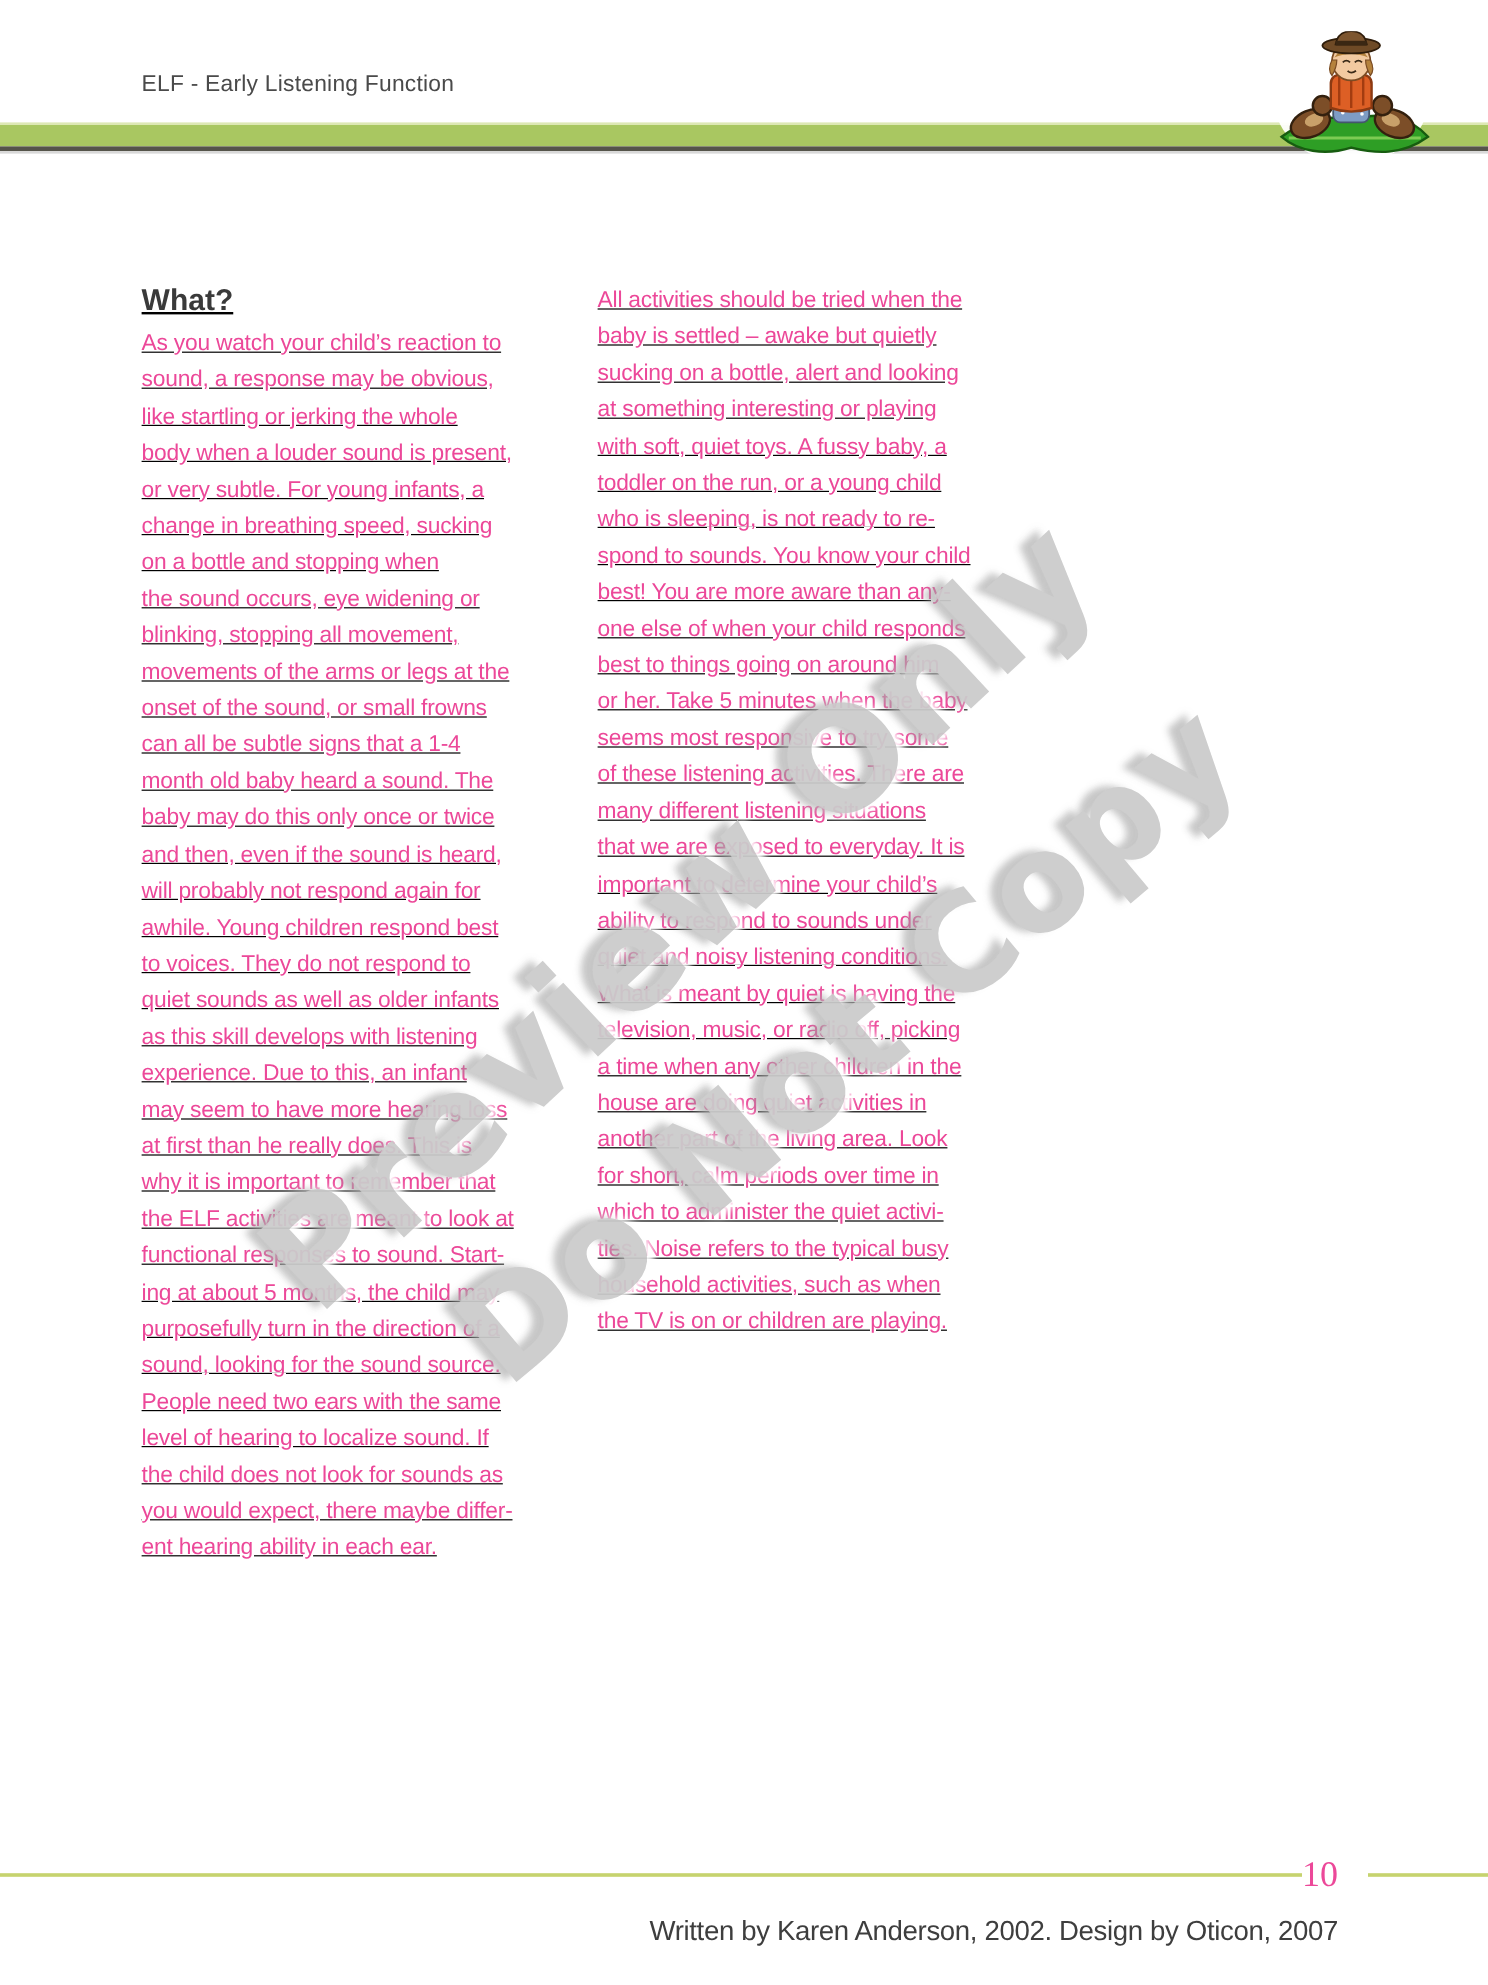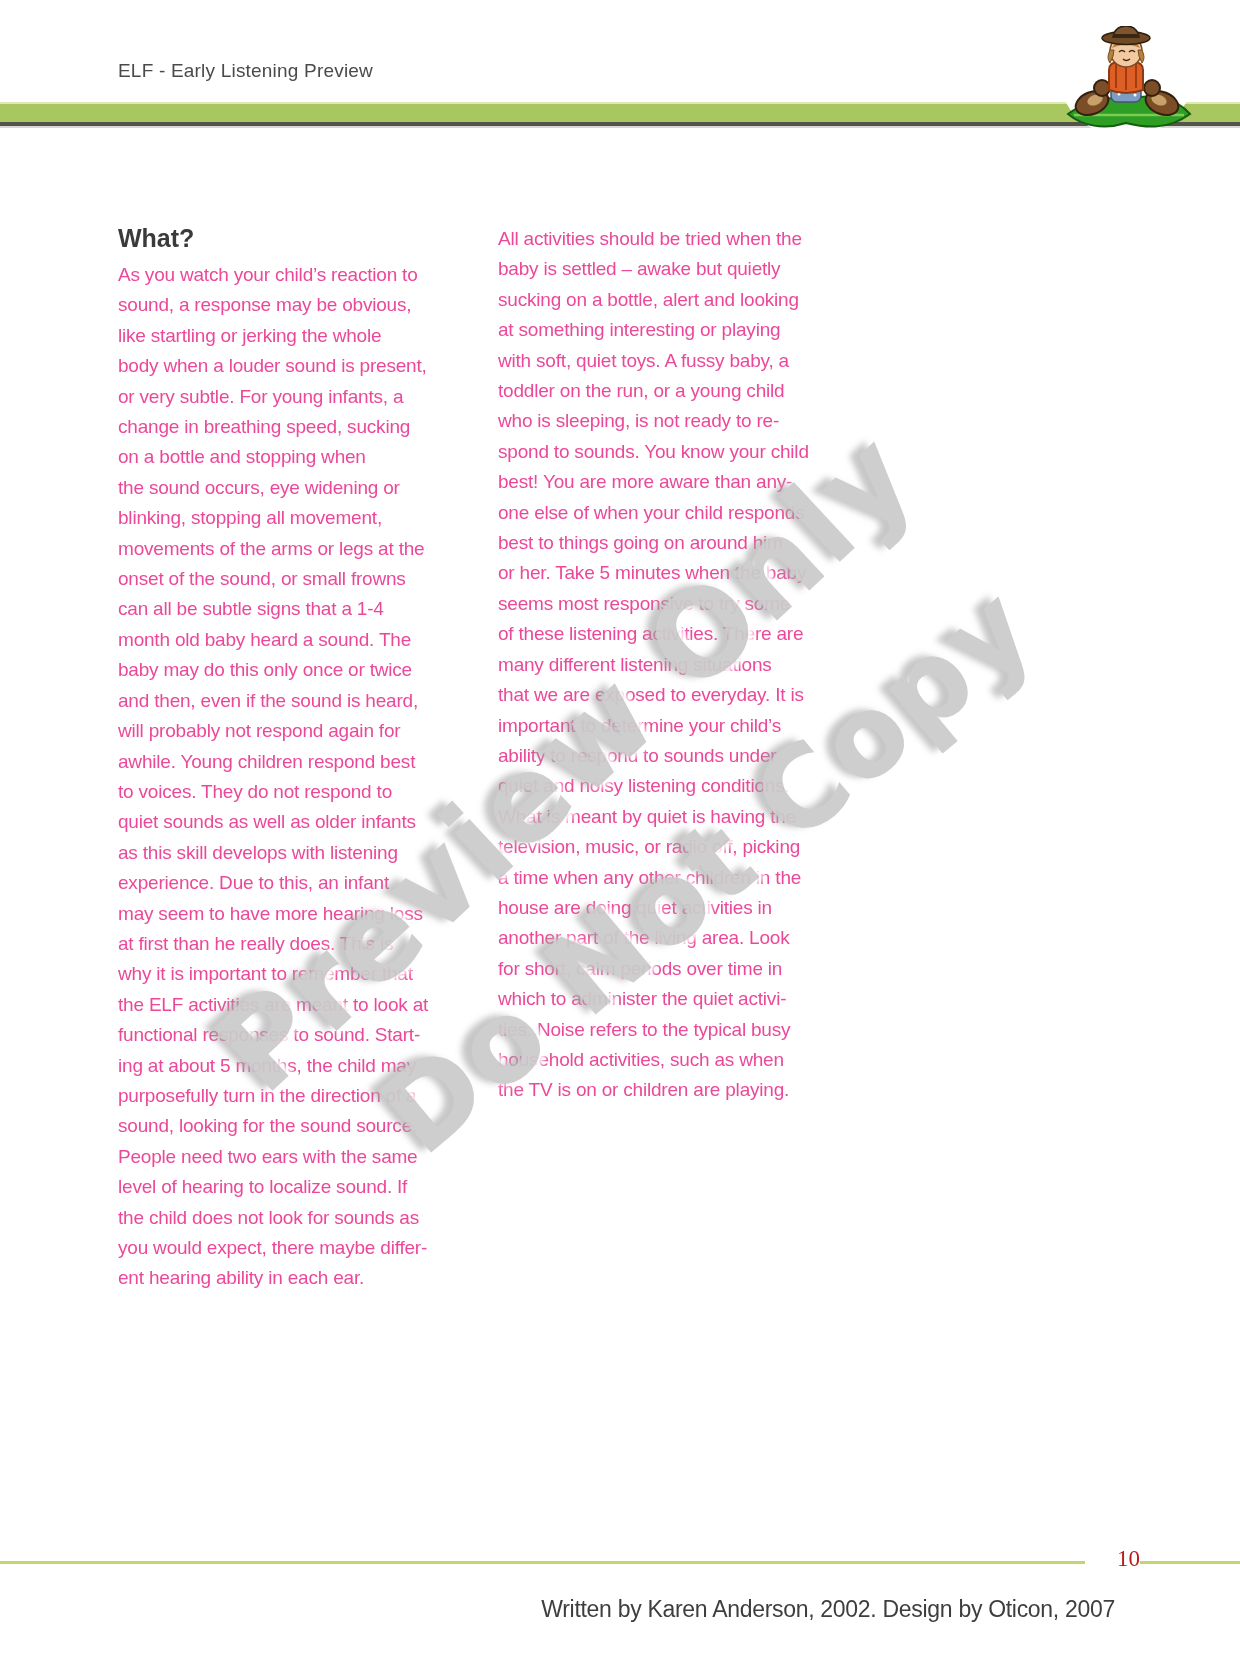--- a/index.html
+++ b/index.html
@@ -25,21 +25,21 @@
     background:#55544a;
   }
   .bar-shadow-line{
     position:absolute;left:0;top:126px;width:1240px;height:2px;
     background:#d8d8d8;
   }
   .illustration{
     position:absolute;left:1062px;top:26px;width:134px;height:112px;
   }
   
-  .col{position:absolute;top:224px;}
+  .col{position:absolute;top:236px;text-decoration:underline;}
   .col-left{left:118px;width:348px;}
   .col-right{left:498px;width:375px;}
   .col h2{
     margin:0 0 8px 0;
     font-size:25px;line-height:28px;font-weight:bold;
     color:#3a3a3a;
   }
   .body-text{
     margin:0;
     font-size:19px;line-height:30.4px;letter-spacing:-.2px;
@@ -72,36 +72,36 @@
   .rule-left{
     position:absolute;left:0;top:1561px;width:1085px;height:3px;
     background:#c6d36e;
   }
   .rule-right{
     position:absolute;left:1140px;top:1561px;width:100px;height:3px;
     background:#c6d36e;
   }
   .page-number{
     position:absolute;left:1085px;top:1546px;width:55px;
-    text-align:right;
+    text-align:left;
     font-family:"Liberation Serif", serif;
-    font-size:23px;color:#b91c1c;
+    font-size:30px;color:#ec4899;
   }
   .credit{
     position:absolute;right:125px;top:1596px;
     font-size:23px;letter-spacing:-.3px;
     color:#3e3e3e;
   }
 </style>
 </head>
 <body>
 
 <div class="page">
 
-  <div class="header-title">ELF - Early Listening Preview</div>
+  <div class="header-title">ELF - Early Listening Function</div>
   <div class="green-bar"></div>
   <div class="bar-dark-line"></div>
   <div class="bar-shadow-line"></div>
 
   <div class="illustration">
     <svg width="134" height="112" viewBox="0 0 134 112" xmlns="http://www.w3.org/2000/svg">
 
       <ellipse cx="64" cy="58" rx="64" ry="52" fill="#ffffff" opacity="0.95"></ellipse>
 
       <path d="M6,88 C28,72 48,70 64,74 C90,66 114,72 128,88 C106,104 84,102 64,97 C42,104 20,100 6,88 Z" fill="#2e9e25" stroke="#175c10" stroke-width="2"></path>

